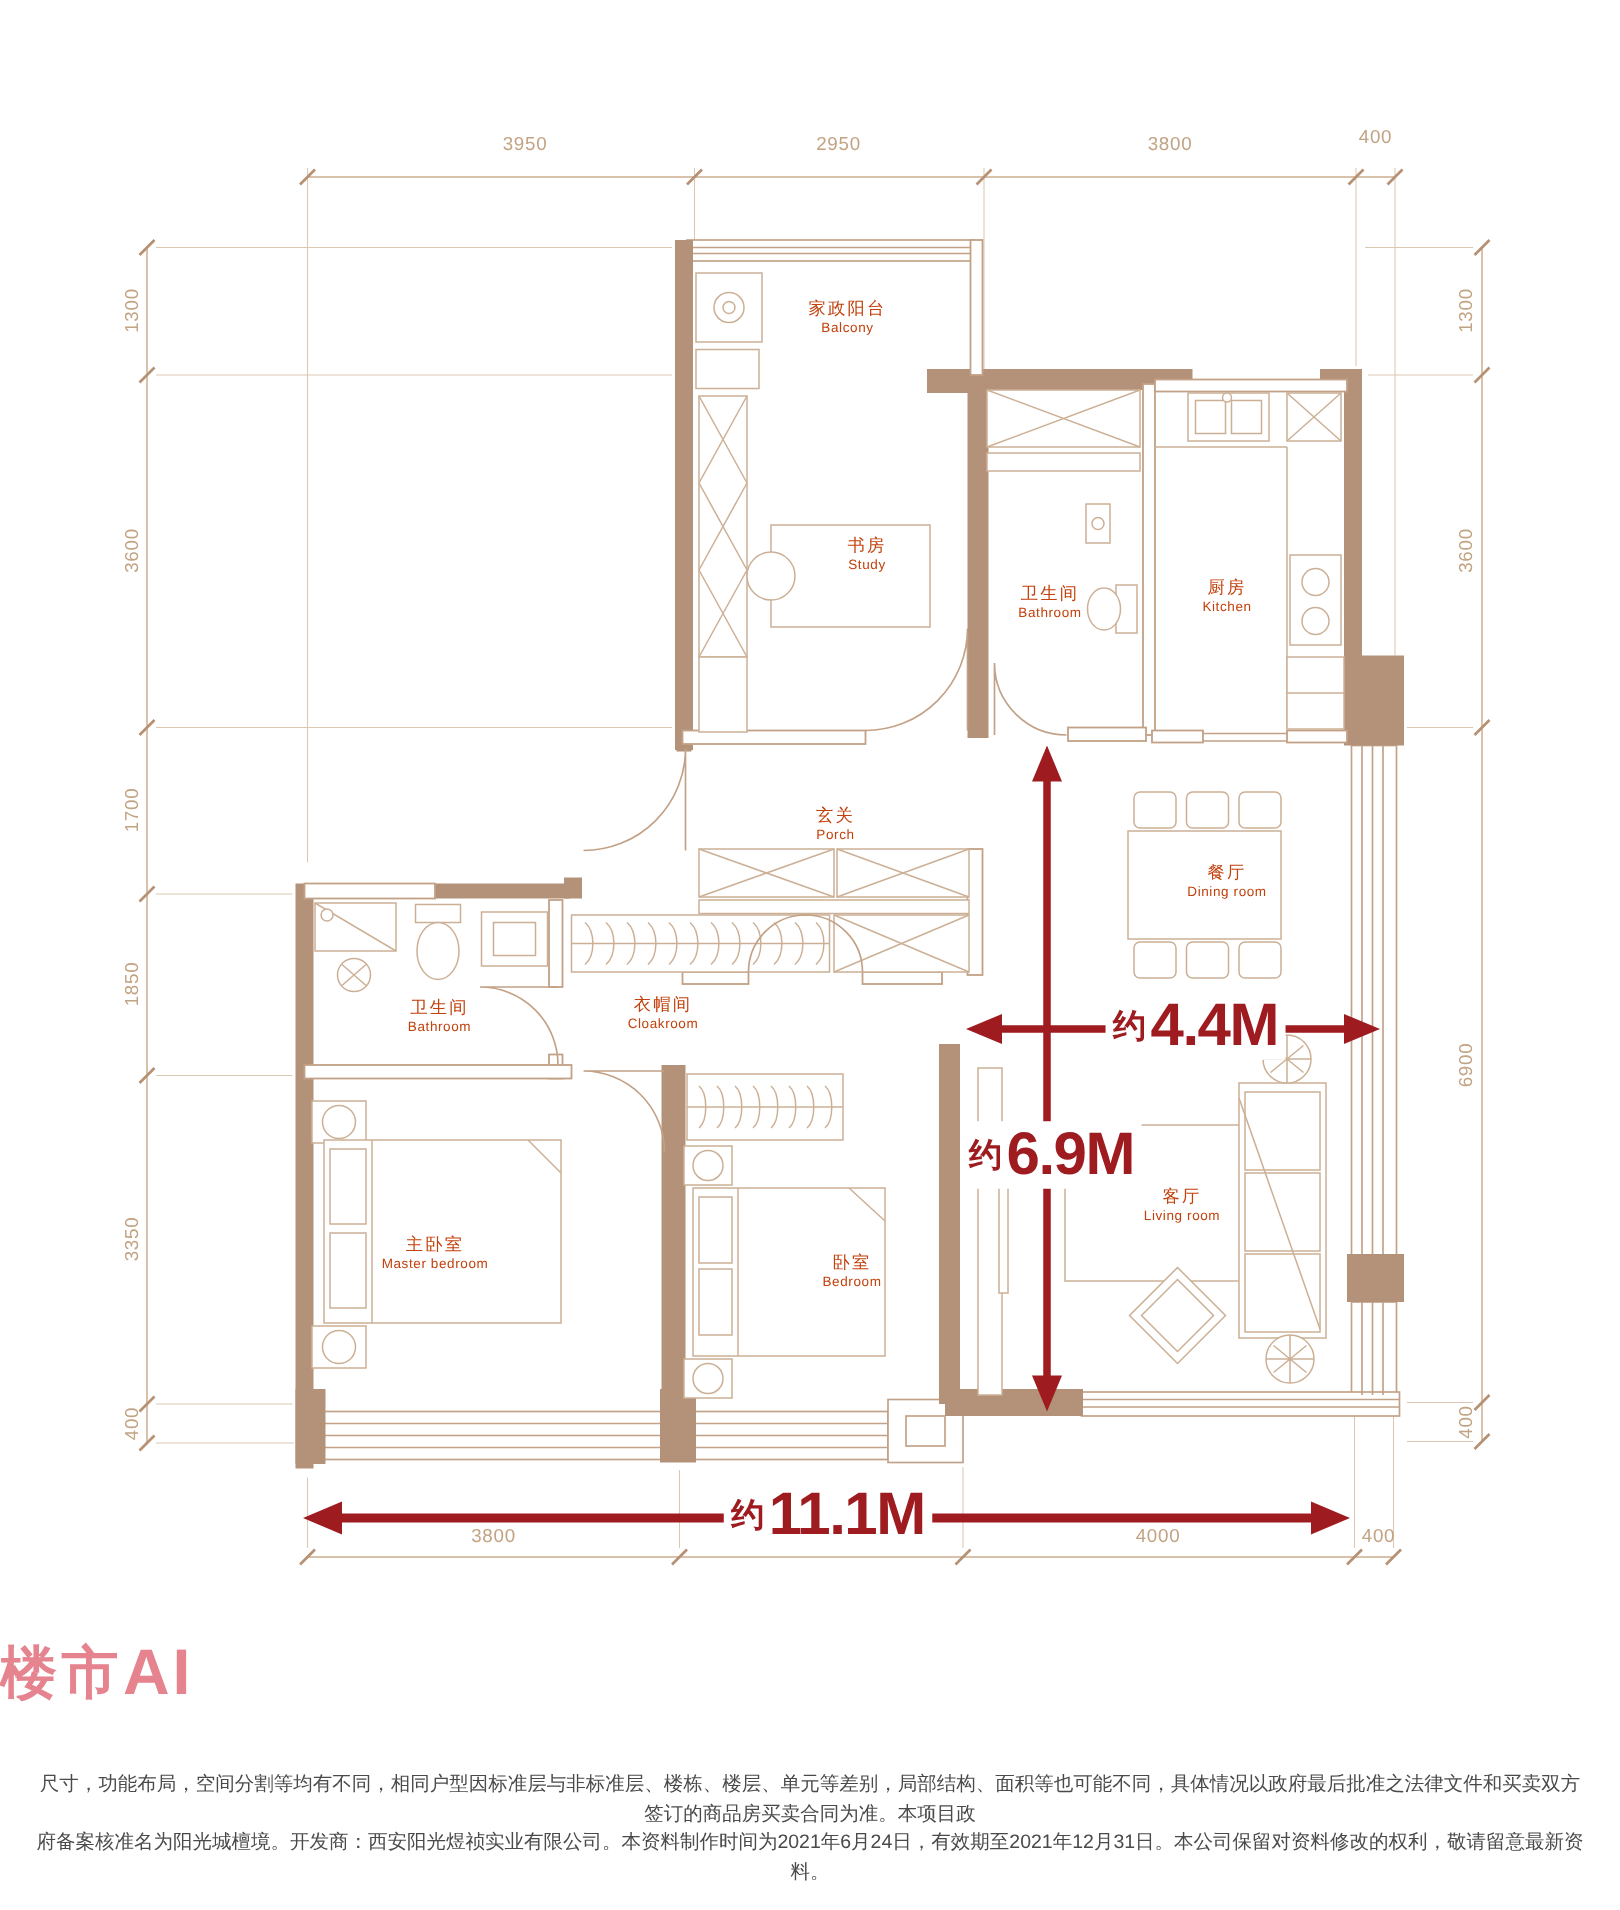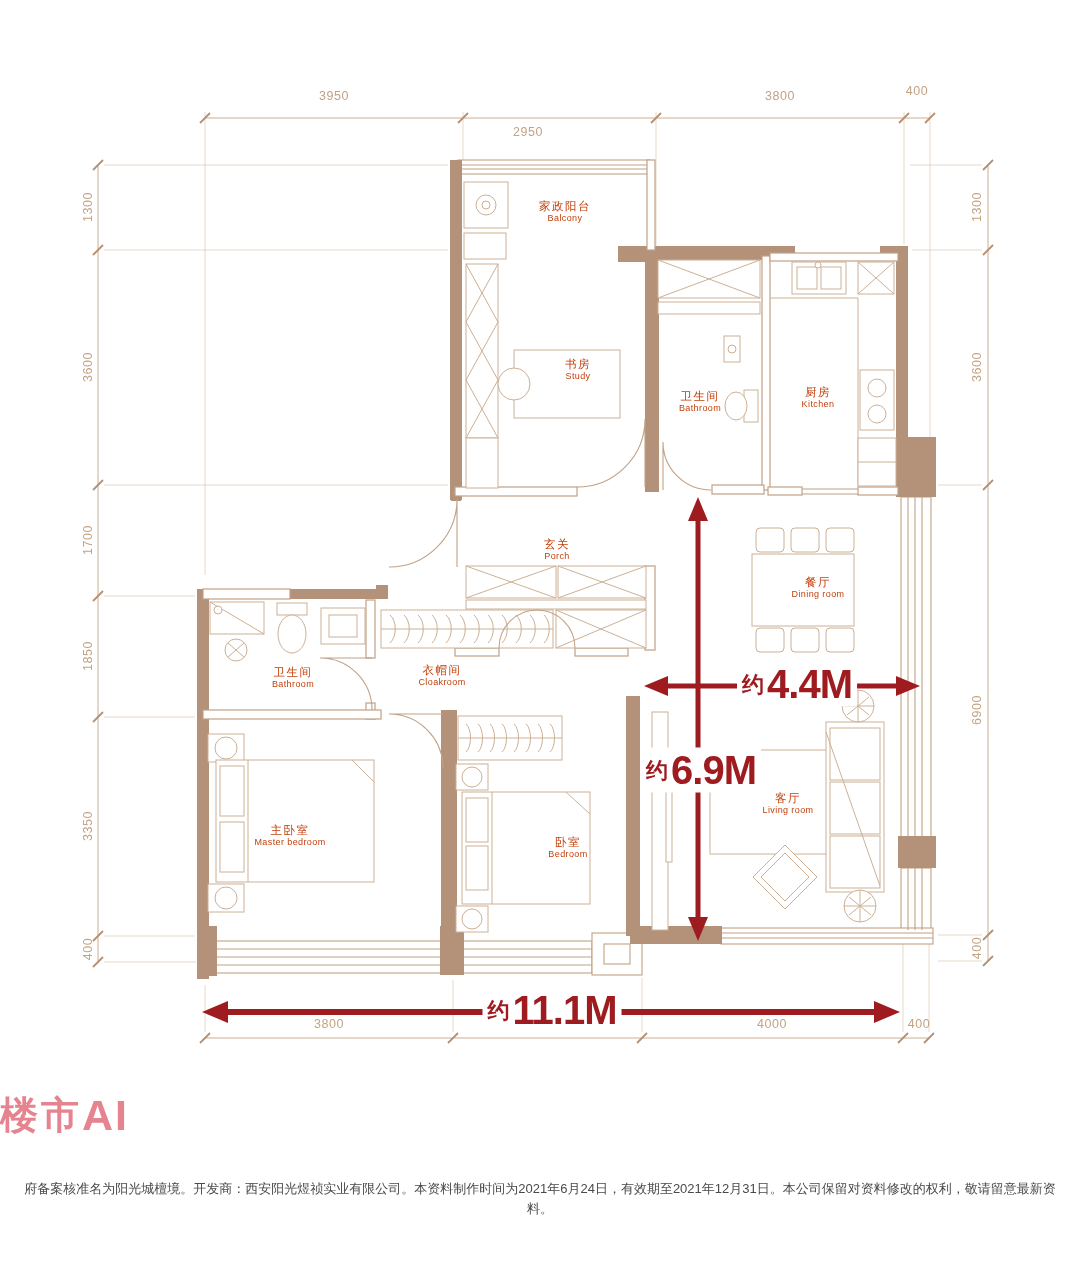--- a/index.html
+++ b/index.html
@@ -224,22 +224,22 @@
       <polygon points="920,686 896,676 896,696"></polygon>
       <rect x="695.5" y="512" width="5" height="414"></rect>
       <polygon points="698,497 688,521 708,521"></polygon>
       <polygon points="698,941 688,917 708,917"></polygon>
       <rect x="219" y="1009" width="664" height="6"></rect>
       <polygon points="202,1012 228,1001 228,1023"></polygon>
       <polygon points="900,1012 874,1001 874,1023"></polygon>
     </g>
   </svg>
 
-  <div class="dim" style="left:334px;top:96px;">3950</div>
-  <div class="dim" style="left:528px;top:96px;margin-top:36px;">2950</div>
+  <div class="dim" style="left:350px;top:96px;">3950</div>
+  <div class="dim" style="left:559px;top:96px;">2950</div>
   <div class="dim" style="left:780px;top:96px;">3800</div>
   <div class="dim" style="left:917px;top:91px;">400</div>
 
   <div class="dim v" style="left:88px;top:207px;">1300</div>
   <div class="dim v" style="left:88px;top:367px;">3600</div>
   <div class="dim v" style="left:88px;top:540px;">1700</div>
   <div class="dim v" style="left:88px;top:656px;">1850</div>
   <div class="dim v" style="left:88px;top:826px;">3350</div>
   <div class="dim v" style="left:88px;top:949px;">400</div>
 
@@ -309,16 +309,17 @@
   <div class="redlabel" style="left:552px;top:1010px;">
     <span class="pre">约</span>
     <span class="val">11.1M</span>
   </div>
 
   <div class="logo-row">
     <span class="zh">楼市</span><span class="ai">AI</span>
   </div>
 
   <div class="disc">
+    <div>尺寸，功能布局，空间分割等均有不同，相同户型因标准层与非标准层、楼栋、楼层、单元等差别，局部结构、面积等也可能不同，具体情况以政府最后批准之法律文件和买卖双方签订的商品房买卖合同为准。本项目政</div>
     <div>府备案核准名为阳光城檀境。开发商：西安阳光煜祯实业有限公司。本资料制作时间为2021年6月24日，有效期至2021年12月31日。本公司保留对资料修改的权利，敬请留意最新资料。</div>
   </div>
 
 </div>
 
 </body></html>

